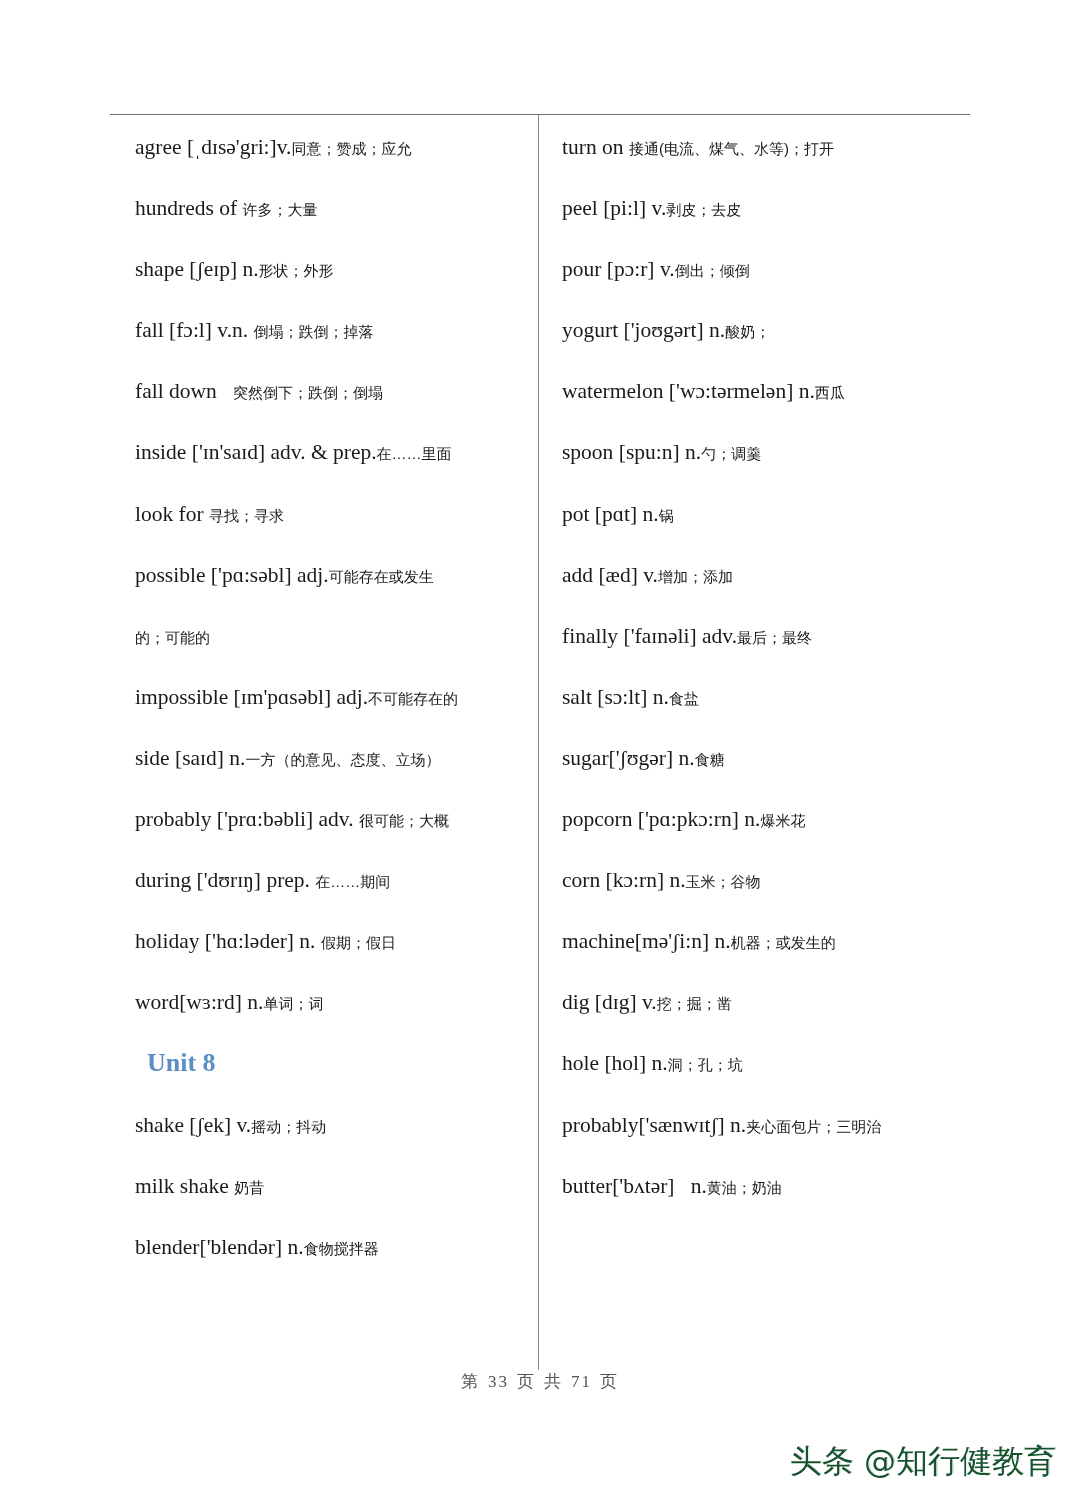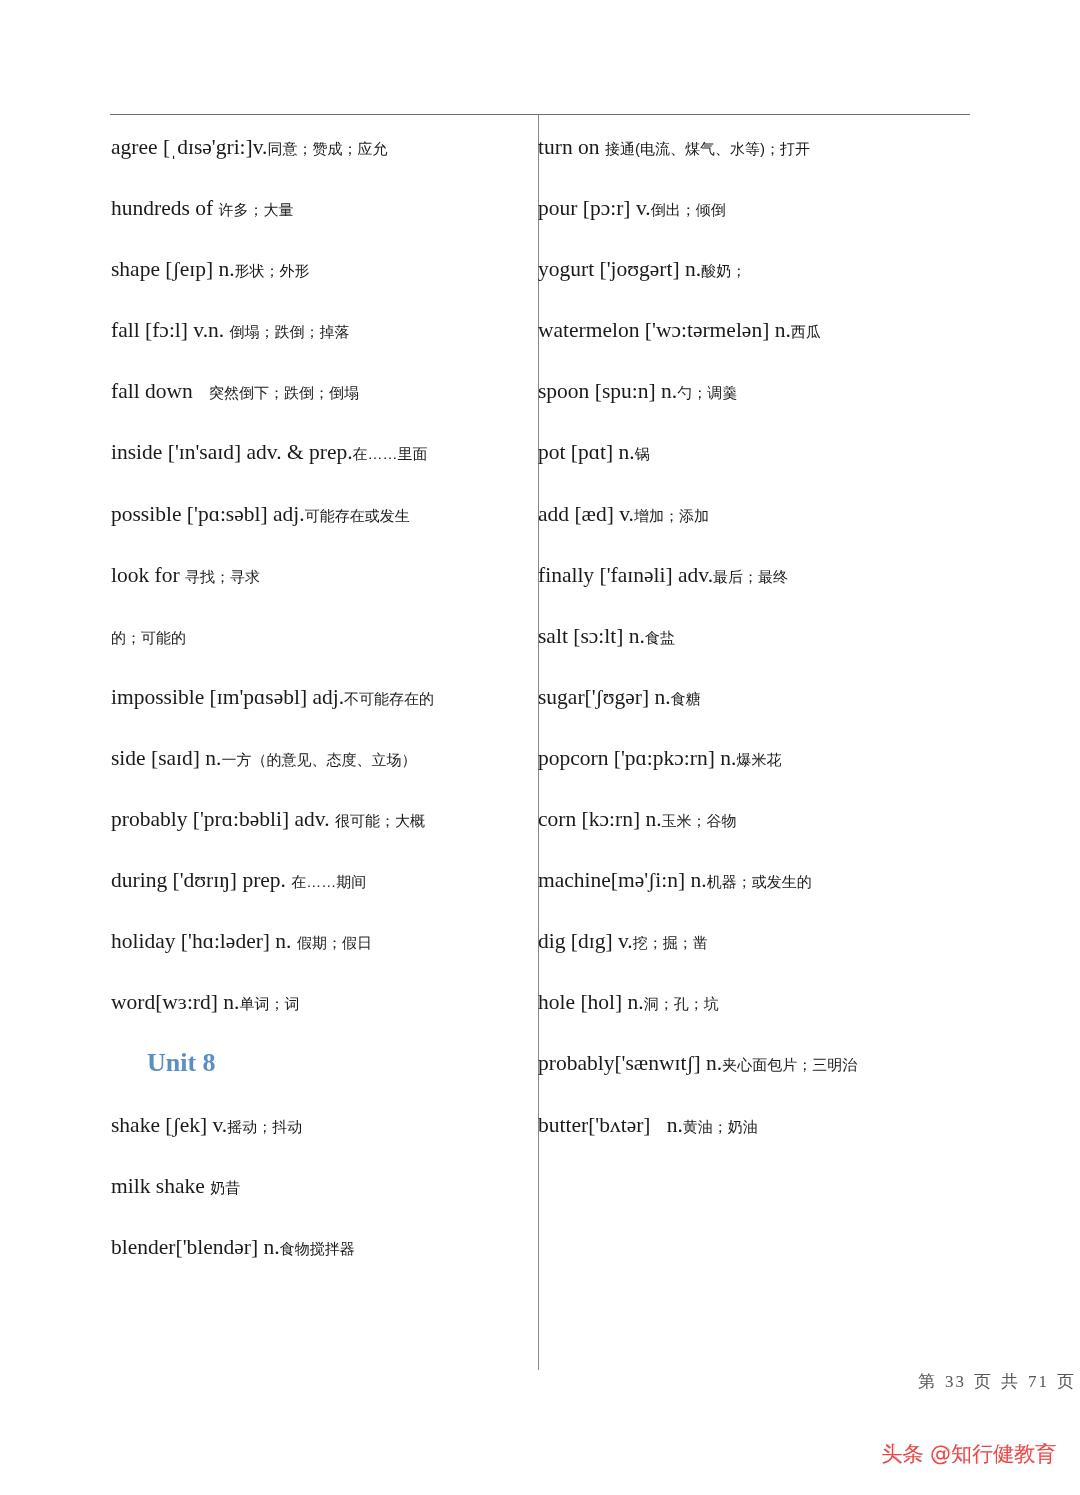--- a/index.html
+++ b/index.html
@@ -4,60 +4,61 @@
 <style>
   html, body { margin:0; padding:0; background:#ffffff; }
   body { width:1080px; height:1495px; position:relative; overflow:hidden;
          font-family:"Liberation Serif", "DejaVu Serif", serif; color:#1a1a1a; }
   .top-rule { position:absolute; left:110px; top:114px; width:860px; height:1px; background:#6f6f6f; }
   .col-divider { position:absolute; left:538px; top:115px; width:1px; height:1255px; background:#8a8a8a; }
   .col { position:absolute; top:118px; }
   .col.left { left:111px; width:420px; }
   .col.right { left:538px; width:415px; }
   .entry { height:61.1px; line-height:58px; font-size:21.5px; white-space:nowrap; }
-  .entry .word { font-family:"Liberation Serif", serif; }
+  .entry .word { font-family:"Liberation Serif", serif;margin-left:24px; }
   .entry .cn { font-family:Liberation Sans, sans-serif; font-size:15px; }
   .unit-heading { height:61.1px; line-height:58px; font-size:26px; font-weight:bold; color:#5b8ec4;
                   font-family:"Liberation Serif", serif;margin-left:36px; }
-  .page-footer { position:absolute; top:1370px; left:0; width:1080px; text-align:right;
+  .page-footer { position:absolute; top:1370px; left:0; width:1080px; text-align:center;
                  font-size:17px; color:#555; font-family:"Liberation Serif", serif; letter-spacing:2px; }
   .page-footer span { margin:0 4px; }
-  .watermark { position:absolute; top:1440px; right:24px; font-size:21px; color:#ef4444;
+  .watermark { position:absolute; top:1440px; right:24px; font-size:32px; color:#14532d;
                font-family:"DejaVu Sans", sans-serif; text-shadow:1px 1px 0 #fff, -1px -1px 0 #fff, 1px 0 0 #999; }
 </style>
 </head>
 <body>
 
 <div class="top-rule"></div>
 <div class="col-divider"></div>
 
 <div class="col left">
   <div class="entry"><span class="word">agree [ˌdɪsə'gri:]v.</span><span class="cn">同意；赞成；应允</span></div>
   <div class="entry"><span class="word">hundreds of </span><span class="cn">许多；大量</span></div>
   <div class="entry"><span class="word">shape [ʃeɪp] n.</span><span class="cn">形状；外形</span></div>
   <div class="entry"><span class="word">fall [fɔ:l] v.n. </span><span class="cn">倒塌；跌倒；掉落</span></div>
   <div class="entry" style="white-space:pre"><span class="word">fall down   </span><span class="cn">突然倒下；跌倒；倒塌</span></div>
   <div class="entry"><span class="word">inside ['ɪn'saɪd] adv. &amp; prep.</span><span class="cn">在……里面</span></div>
+  <div class="entry"><span class="word">look for </span><span class="cn">寻找；寻求</span></div>
   <div class="entry"><span class="word">possible ['pɑ:səbl] adj.</span><span class="cn">可能存在或发生</span></div>
-  <div class="entry"><span class="word">look for </span><span class="cn">寻找；寻求</span></div>
   <div class="entry"><span class="word"></span><span class="cn">的；可能的</span></div>
   <div class="entry"><span class="word">impossible [ɪm'pɑsəbl] adj.</span><span class="cn">不可能存在的</span></div>
   <div class="entry"><span class="word">side [saɪd] n.</span><span class="cn">一方（的意见、态度、立场）</span></div>
   <div class="entry"><span class="word">probably ['prɑ:bəbli] adv. </span><span class="cn">很可能；大概</span></div>
   <div class="entry"><span class="word">during ['dʊrɪŋ] prep. </span><span class="cn">在……期间</span></div>
   <div class="entry"><span class="word">holiday ['hɑ:ləder] n. </span><span class="cn">假期；假日</span></div>
   <div class="entry"><span class="word">word[wɜ:rd] n.</span><span class="cn">单词；词</span></div>
   <div class="unit-heading">Unit 8</div>
   <div class="entry"><span class="word">shake [ʃek] v.</span><span class="cn">摇动；抖动</span></div>
   <div class="entry"><span class="word">milk shake </span><span class="cn">奶昔</span></div>
   <div class="entry"><span class="word">blender['blendər] n.</span><span class="cn">食物搅拌器</span></div>
 </div>
 
 <div class="col right">
   <div class="entry"><span class="word">turn on </span><span class="cn">接通(电流、煤气、水等)；打开</span></div>
+  <div class="entry"><span class="word">peel [pi:l] v.</span><span class="cn">剥皮；去皮</span></div>
   <div class="entry"><span class="word">pour [pɔ:r] v.</span><span class="cn">倒出；倾倒</span></div>
   <div class="entry"><span class="word">yogurt ['joʊgərt] n.</span><span class="cn">酸奶；</span></div>
   <div class="entry"><span class="word">watermelon ['wɔ:tərmelən] n.</span><span class="cn">西瓜</span></div>
   <div class="entry"><span class="word">spoon [spu:n] n.</span><span class="cn">勺；调羹</span></div>
   <div class="entry"><span class="word">pot [pɑt] n.</span><span class="cn">锅</span></div>
   <div class="entry"><span class="word">add [æd] v.</span><span class="cn">增加；添加</span></div>
   <div class="entry"><span class="word">finally ['faɪnəli] adv.</span><span class="cn">最后；最终</span></div>
   <div class="entry"><span class="word">salt [sɔ:lt] n.</span><span class="cn">食盐</span></div>
   <div class="entry"><span class="word">sugar['ʃʊgər] n.</span><span class="cn">食糖</span></div>
   <div class="entry"><span class="word">popcorn ['pɑ:pkɔ:rn] n.</span><span class="cn">爆米花</span></div>

